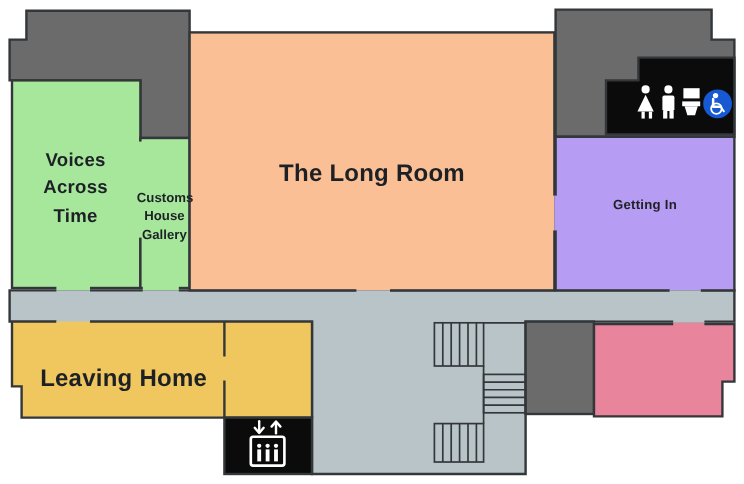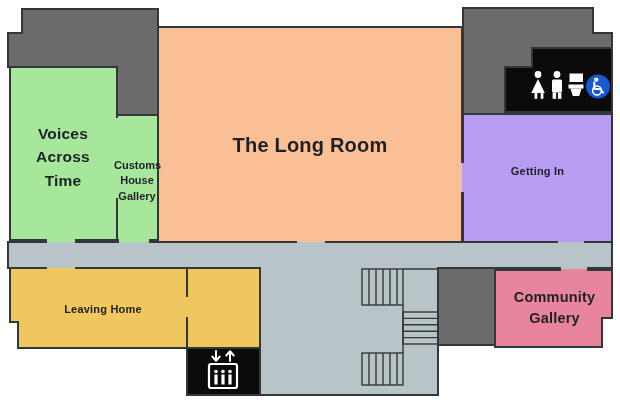--- a/index.html
+++ b/index.html
@@ -5,21 +5,21 @@
   html,body{margin:0;padding:0;background:#ffffff;}
   .map{position:relative;width:620px;height:403px;background:#ffffff;
        font-family:"Liberation Sans","DejaVu Sans",sans-serif;overflow:hidden;}
   .map svg{position:absolute;left:0;top:0;}
   .label{position:absolute;text-align:center;color:#1d2126;font-weight:600;
          letter-spacing:.2px;line-height:1.5;pointer-events:none;}
   .lbl-voices   {left:16px;  top:122px; width:94px;  font-size:15.5px;}
   .lbl-customs  {left:114px; top:158px; width:46px;  font-size:11px; line-height:1.4; letter-spacing:0;}
   .lbl-long     {left:158px; top:130px; width:304px; font-size:20px;}
   .lbl-getting  {left:463px; top:163px; width:149px; font-size:11px;}
-  .lbl-leaving  {left:14px;  top:301px; width:178px; font-size:11px;}
+  .lbl-leaving  {left:14px;  top:301px; width:178px; font-size:20px;}
   .lbl-community{left:505px; top:287px; width:99px;  font-size:14.5px; line-height:1.45;}
 </style>
 </head>
 <body>
 
 <div class="map">
   <svg width="620" height="403" viewBox="0 0 620 403">
 
     <g stroke-width="2" stroke="#33373a">
 
@@ -124,14 +124,13 @@
 
       <rect x="209" y="364" width="28" height="24" rx="2" stroke-width="2.2"></rect>
     </g>
   </svg>
 
   <div class="label lbl-voices">Voices Across Time</div>
   <div class="label lbl-customs">Customs House Gallery</div>
   <div class="label lbl-long">The Long Room</div>
   <div class="label lbl-getting">Getting In</div>
   <div class="label lbl-leaving">Leaving Home</div>
-  <div class="label lbl-community">Community Gallery</div>
 </div>
 
 </body></html>

